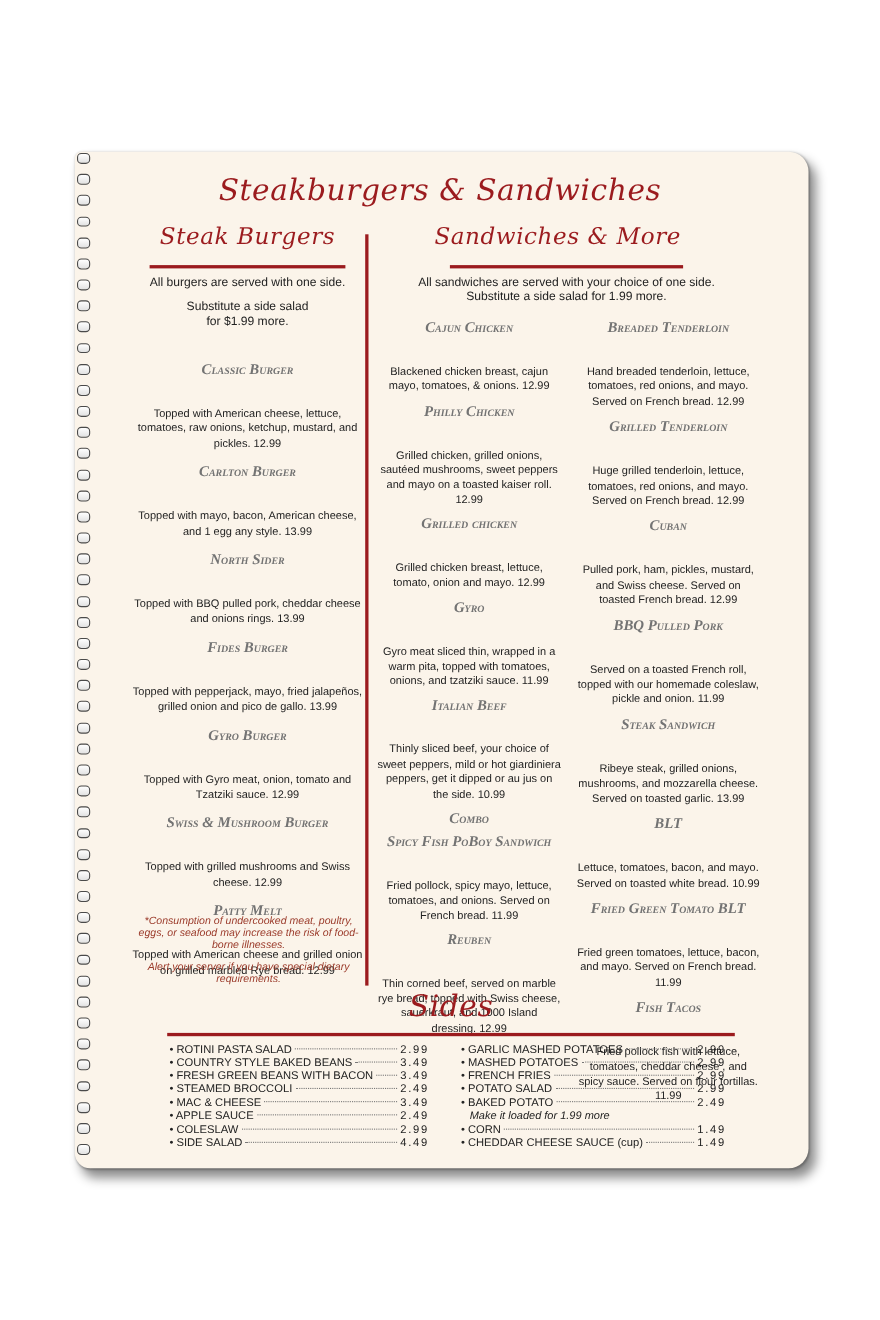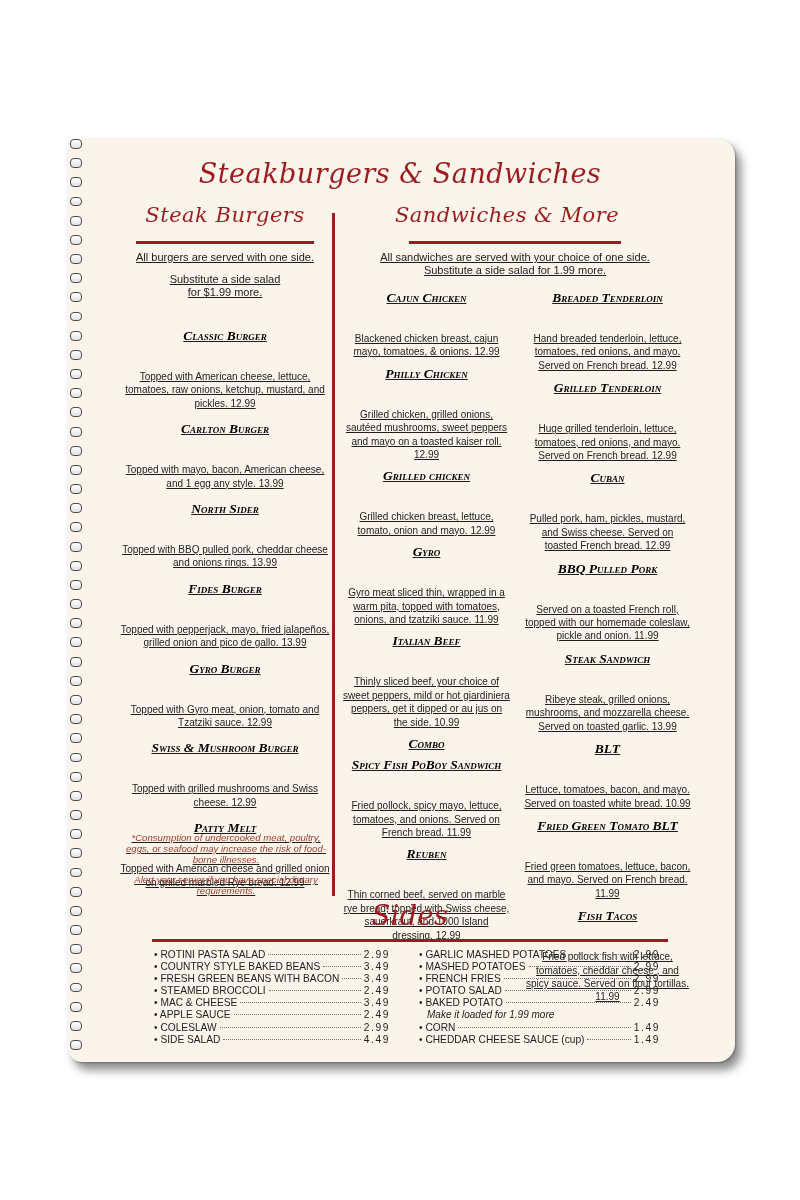--- a/index.html
+++ b/index.html
@@ -28,24 +28,24 @@
   .main-title {
     position:absolute; left:0; width:800px; top:158px; text-align:center; font-size:27px;
   }
   .col-title { position:absolute; font-size:21px; text-align:center; }
   .rule { position:absolute; height:3px; background:#9b1b1e; }
   .vrule { position:absolute; width:3px; background:#9b1b1e; }
   .note { font-size:11px; text-align:center; line-height:13px; color:#222; }
   .item { text-align:center; margin-bottom:10px; }
   .item-name {
     font-family:"Liberation Serif", serif; font-style:italic; font-weight:bold;
-    font-variant:small-caps; font-size:13.5px; line-height:13px; color:#000000;
+    font-variant:small-caps; font-size:13.5px; line-height:13px; color:#737373;
   }
   .item-desc { font-size:10px; line-height:13.4px; color:#222;margin-top:28px; }
-  .col { position:absolute;text-decoration:underline; }
+  .col { position:absolute; }
   .disclaimer { font-style:italic; color:#9b3b2b; font-size:9.6px; line-height:11px; text-align:center; }
   .sides-list { position:absolute; font-size:10.2px; line-height:12.1px; color:#222; }
   .side-row { display:flex; align-items:baseline; white-space:nowrap; }
   .side-name { flex:0 0 auto; }
   .side-dots { flex:1 1 auto; border-bottom:1px dotted #777; margin:0 3px; transform:translateY(-3px); }
   .side-price { flex:0 0 auto; letter-spacing:1.6px; }
   .side-note { font-style:italic; padding-left:8px; font-size:10px; }
 </style>
 </head>
 <body>

